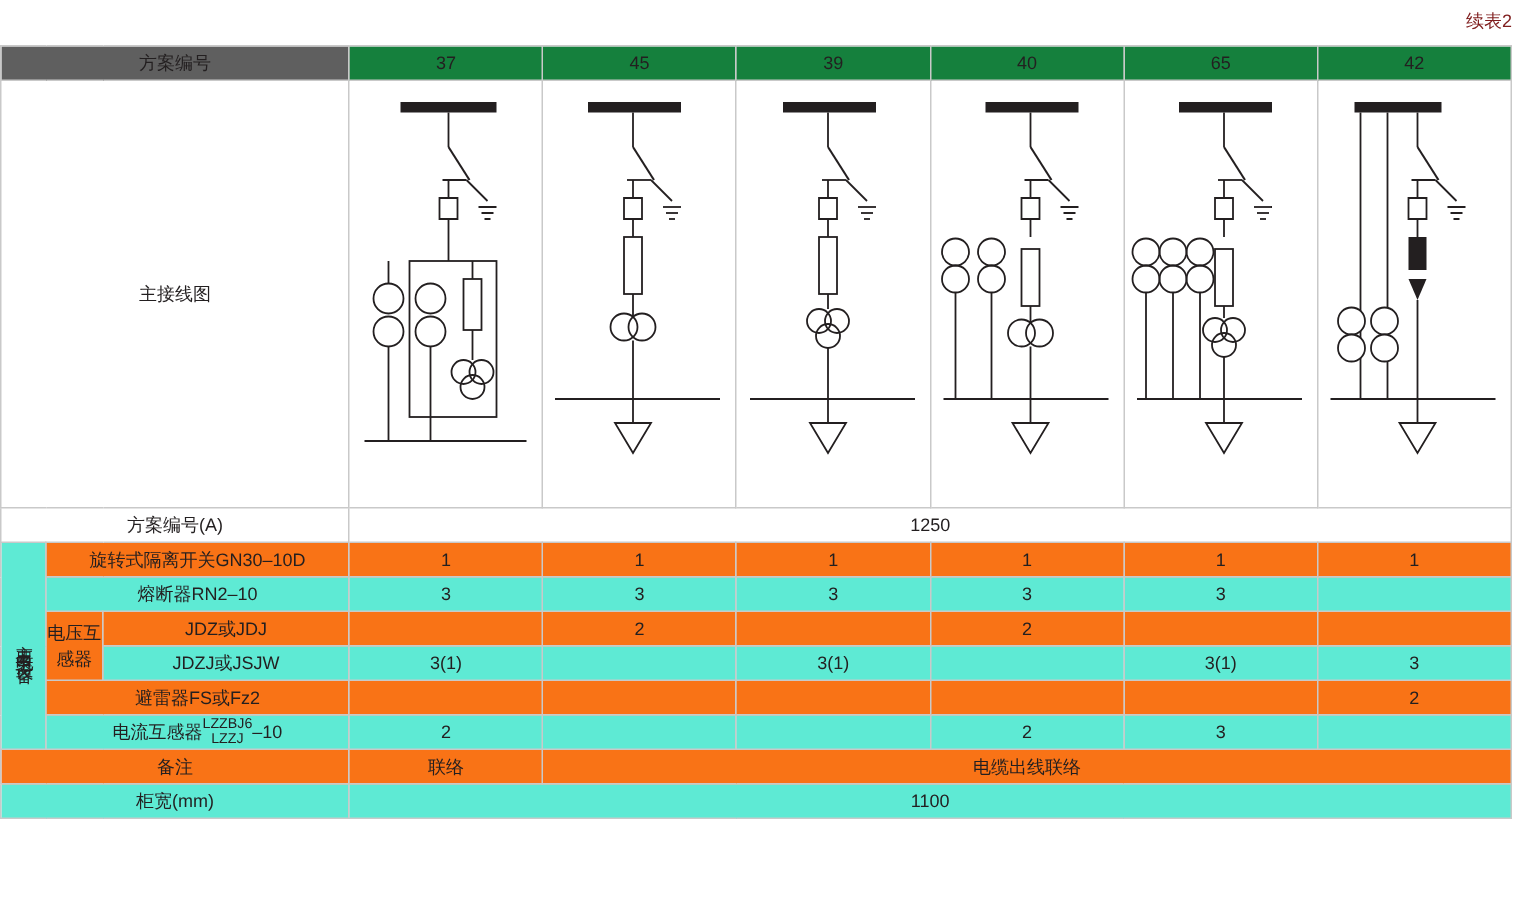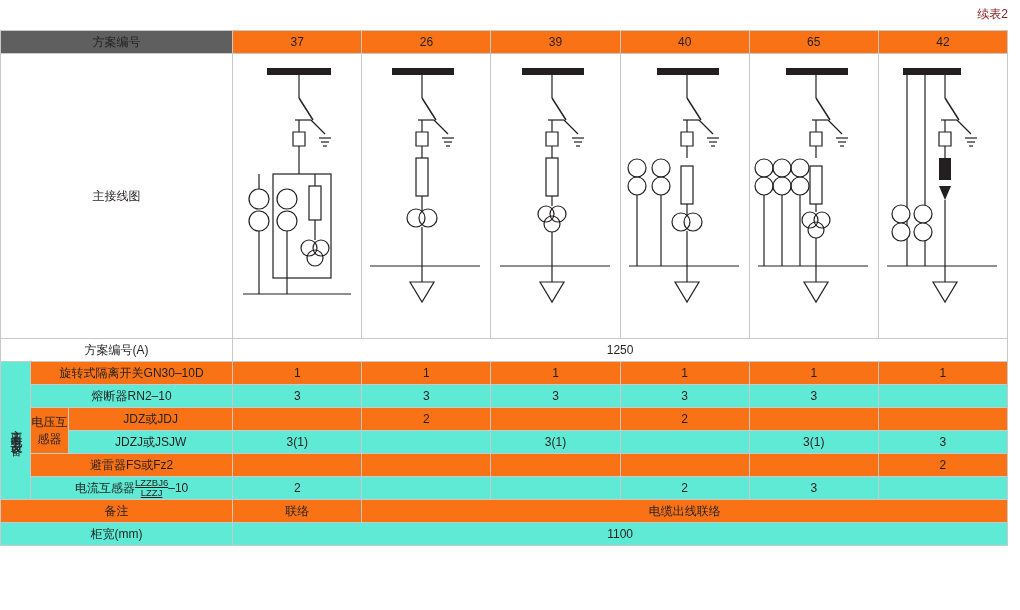--- a/index.html
+++ b/index.html
@@ -24,37 +24,37 @@
   table.main td{
     border:1px solid #c9c9c9;
     text-align:center;
     vertical-align:middle;
     font-size:12px;
     padding:0;
     height:22px;
     color:#231f20;
   }
   .hdr td{
-    background:#f97316;color:#ffffff;height:26px;font-size:12.5px;
+    background:#15803d;color:#ffffff;height:26px;font-size:12.5px;
     border:1px solid #5f5f5f;
   }
   .hdr td.lbl{background:#5f5f5f;}
   .pink{background:#f97316;}
   .white{background:#5eead4;}
   .diagram-row td{height:292px;vertical-align:middle;background:#ffffff;margin-top:12px;}
   .rot{
     writing-mode:vertical-rl;
     text-orientation:upright;
     letter-spacing:3px;
     line-height:1.15;
     font-size:12px;
     display:inline-block;
   }
   .frac{display:inline-block;vertical-align:middle;line-height:1.02;font-size:9.5px;text-align:center;}
-  .frac span{display:block;text-decoration:underline;}
+  .frac span{display:block;}
   .ct-label{display:inline-block;vertical-align:middle;}
   svg{display:block;margin:0 auto;}
 </style>
 </head>
 <body>
 
 <div class="page">
 
   <div class="cont-note">续表2</div>
 
@@ -68,21 +68,21 @@
       <col style="width:129px">
       <col style="width:129px">
       <col style="width:129px">
       <col style="width:129px">
     </colgroup>
 
     <tbody>
         <tr class="hdr">
       <td colspan="3" class="lbl">方案编号</td>
       <td>37</td>
-      <td>26</td>
+      <td>45</td>
       <td>39</td>
       <td>40</td>
       <td>65</td>
       <td>42</td>
     </tr>
 
     <tr class="diagram-row">
       <td colspan="3">主接线图</td>
 
       <td>

